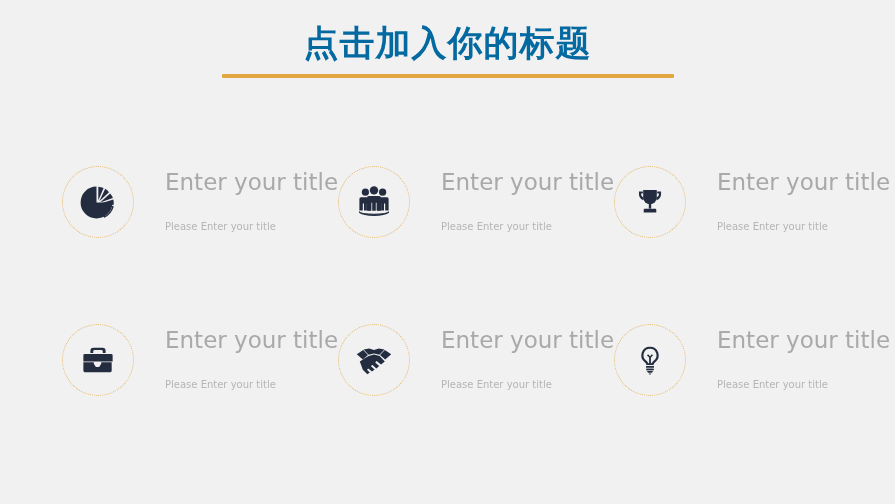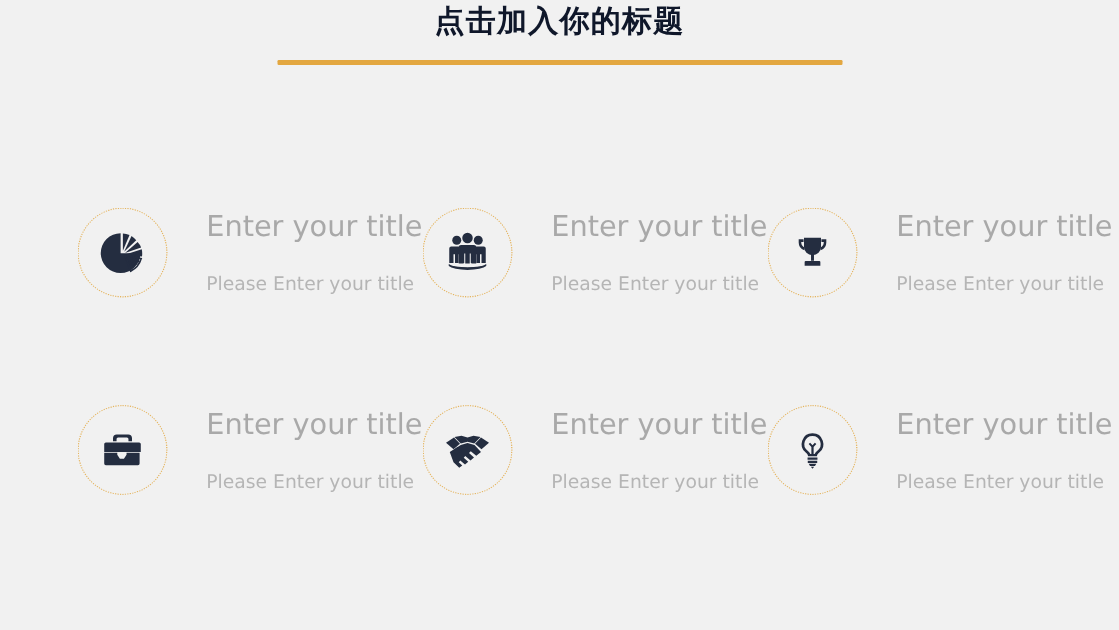--- a/index.html
+++ b/index.html
@@ -18,24 +18,25 @@
   
   .slide-header {
     position: absolute;
     top: 0;
     left: 0;
     width: 895px;
     text-align: center;
   }
   .slide-title {
     margin: 0;
-    font-size: 24px;
+    padding-top: 26px;
+    font-size: 35px;
     line-height: 34px;
     font-weight: 700;
-    color: #0f172a;
+    color: #0369a1;
     letter-spacing: 1px;
     font-family: "DejaVu Sans", "Liberation Sans", sans-serif;
   }
   .title-rule {
     width: 452px;
     height: 4px;
     margin: 14px auto 0 auto;
     background: #e3a740;
     border-radius: 1px;
   }
@@ -86,21 +87,21 @@
   }
   .feature-title {
     font-size: 23px;
     line-height: 28px;
     color: #a9a9a9;
     font-weight: 400;
     font-family: "DejaVu Sans", "Liberation Sans", sans-serif;
     white-space: nowrap;
   }
   .feature-sub {
-    font-size: 15px;
+    font-size: 10px;
     line-height: 16px;
     margin-top: 23px;
     color: #b5b5b5;
     font-weight: 400;
     font-family: "DejaVu Sans", "Liberation Sans", sans-serif;
     white-space: nowrap;
   }
 </style>
 </head>
 <body>

